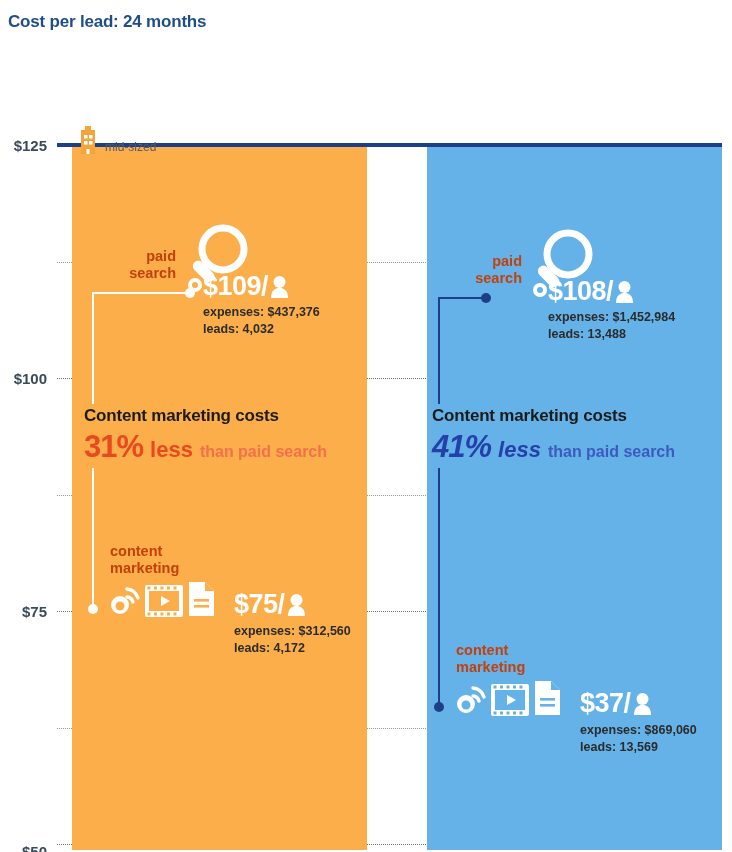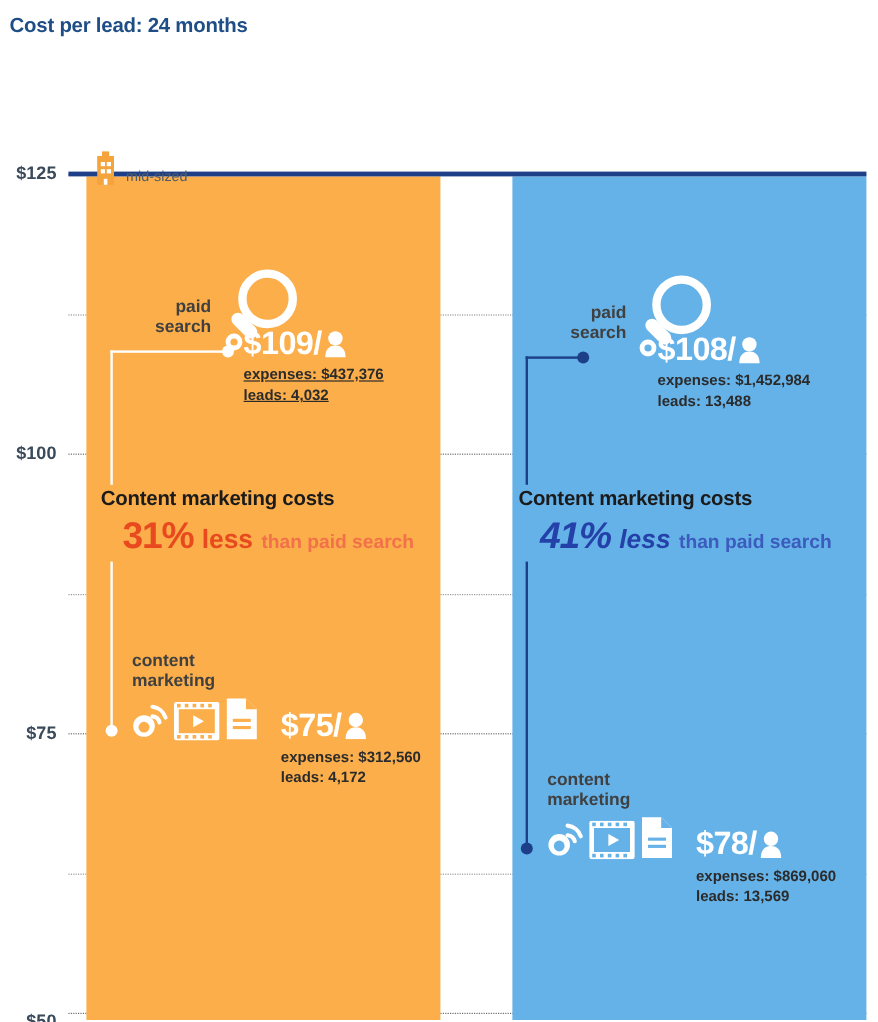--- a/index.html
+++ b/index.html
@@ -97,21 +97,21 @@
   .bldg { display: block; }
 
   
   .item {
     position: absolute;
   }
   .kicker {
     position: absolute;
     font-size: 14.5px;
     font-weight: bold;
-    color: #404040;
+    color: #c2410c;
     line-height: 1.14;
     text-align: right;
     white-space: nowrap;
   }
   .kicker.left-align { text-align: left; }
 
   .value-row {
     position: absolute;
     display: flex;
     align-items: center;
@@ -149,21 +149,20 @@
     font-size: 17px;
     font-weight: bold;
     color: #1b1b1b;
     letter-spacing: -0.2px;
   }
   .comp-line2 {
     margin-top: 3px;
     display: flex;
     align-items: baseline;
     gap: 7px;
-    margin-left: 18px;
   }
   .comp-pct {
     font-size: 31px;
     font-weight: bold;
     letter-spacing: -1px;
   }
   .comp-less {
     font-size: 22px;
     font-weight: bold;
   }
@@ -260,21 +259,21 @@
         <circle cx="9" cy="62" r="3" fill="#fbae4a"></circle>
       </svg>
     </div>
     <div class="value-row" style="left:203px; top:255px;">
       <span class="value-amount">$109/</span>
       <svg width="19" height="23" viewBox="0 0 19 23">
         <circle cx="9.5" cy="7" r="6" fill="#ffffff"></circle>
         <path d="M1 23 C1 15.5 5 13 9.5 13 C14 13 18 15.5 18 23 Z" fill="#ffffff"></path>
       </svg>
     </div>
-    <div class="detail" style="left:203px; top:288px;text-decoration:underline;">
+    <div class="detail" style="left:203px; top:288px;">
       <span>expenses: $437,376</span><br>
       <span>leads: 4,032</span>
     </div>
   </div>
 
   <div class="comparison" id="comp-mid" style="left:84px; top:390px;">
     <div class="comp-line1">Content marketing costs</div>
     <div class="comp-line2">
       <span class="comp-pct">31%</span>
       <span class="comp-less">less</span>
@@ -392,21 +391,21 @@
         <rect x="28.5" y="27.5" width="3" height="3" fill="#65b2e8"></rect>
       </svg>
       <svg width="29" height="36" viewBox="0 0 29 36">
         <path d="M2 1 L18 1 L27 10 L27 35 L2 35 Z" fill="#ffffff"></path>
         <path d="M18 1 L18 10 L27 10 Z" fill="#65b2e8"></path>
         <rect x="7" y="18" width="15" height="2.6" fill="#65b2e8"></rect>
         <rect x="7" y="24" width="15" height="2.6" fill="#65b2e8"></rect>
       </svg>
     </div>
     <div class="value-row" style="left:580px; top:672px;">
-      <span class="value-amount">$78/</span>
+      <span class="value-amount">$37/</span>
       <svg width="19" height="23" viewBox="0 0 19 23">
         <circle cx="9.5" cy="7" r="6" fill="#ffffff"></circle>
         <path d="M1 23 C1 15.5 5 13 9.5 13 C14 13 18 15.5 18 23 Z" fill="#ffffff"></path>
       </svg>
     </div>
     <div class="detail" style="left:580px; top:706px;">
       <span>expenses: $869,060</span><br>
       <span>leads: 13,569</span>
     </div>
   </div>

